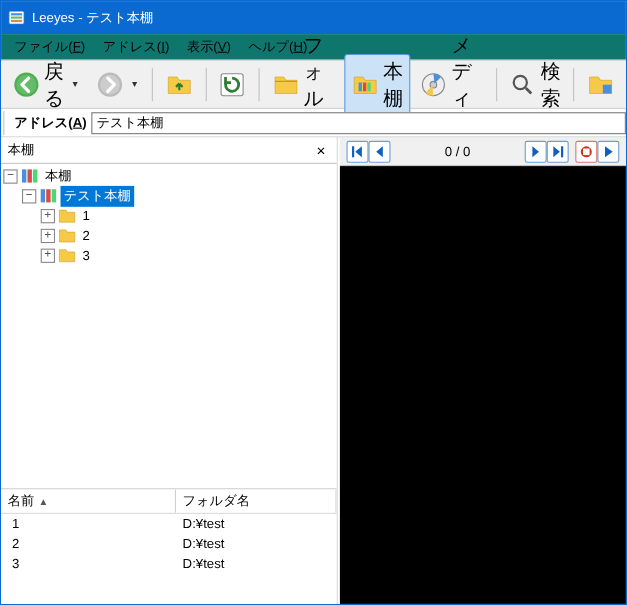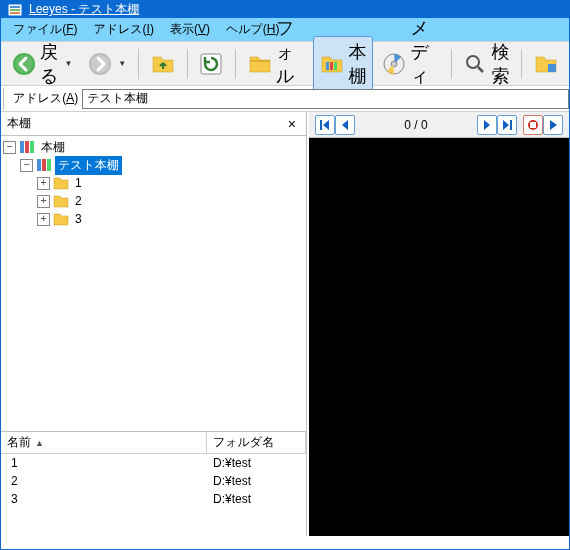--- a/index.html
+++ b/index.html
@@ -1,37 +1,37 @@
 <!DOCTYPE html>
 <html><head>
 <meta charset="utf-8">
 <style>
 * { box-sizing: border-box; margin: 0; padding: 0; font-family: "Yu Gothic UI", "Meiryo", sans-serif; }
 body { width: 570px; height: 550px; overflow: hidden; background: #fff; border: 1px solid #0a6ad1; font-size: 12px; color: #000; }
 
-.titlebar { height: 17px; background: #0a6ad1; color: #fff; display: flex; align-items: center; padding: 0 6px; text-decoration: underline; }
+.titlebar { height: 30px; background: #0a6ad1; color: #fff; display: flex; align-items: center; padding: 0 6px; }
 .titlebar .icon { width: 16px; height: 16px; margin-right: 6px; display: inline-flex; align-items: center; justify-content: center; }
 .titlebar .title { font-size: 12px; }
 
-.menubar { height: 24px; background: #7dd3fc; display: flex; align-items: center; padding: 0 4px; border-bottom: 1px solid #d0d0d0; }
+.menubar { height: 24px; background: #0f766e; display: flex; align-items: center; padding: 0 4px; border-bottom: 1px solid #d0d0d0; }
 .menubar .menu-item { padding: 3px 8px; font-size: 12px; cursor: default; }
 .menubar u { text-decoration: underline; }
 
 .toolbar { height: 44px; background: #f0f0f0; border-bottom: 1px solid #d0d0d0; display: flex; align-items: center; padding: 0 4px; gap: 2px; }
 .toolbar .sep { width: 1px; height: 30px; background: #c0c0c0; margin: 0 3px; }
 .toolbar .tbtn { display: flex; align-items: center; padding: 3px 6px; border: 1px solid transparent; border-radius: 3px; cursor: default; gap: 4px; }
 .toolbar .tbtn.active { border-color: #5a9adb; background: #cce3f7; }
 .toolbar .tlabel { font-size: 18px; }
 .ticon { width: 24px; height: 24px; display: inline-flex; align-items: center; justify-content: center; }
 .ticon svg { width: 24px; height: 24px; }
 .dd { font-size: 8px; padding-left: 2px; color: #333; }
 
 .addrbar { height: 26px; display: flex; align-items: center; border-bottom: 1px solid #d0d0d0; }
 .addrbar .grip { width: 4px; height: 22px; border-left: 1px solid #c0c0c0; border-right: 1px solid #fff; margin: 0 2px; }
-.addrbar .lbl { padding: 0 4px; font-size: 12px; }
+.addrbar .lbl { padding: 0 4px; font-size: 12px; font-weight: bold; }
 .addrbar input { flex: 1; height: 20px; border: 1px solid #7a7a7a; padding: 0 4px; font-size: 12px; font-family: inherit; }
 
 .body { display: flex; height: calc(550px - 30px - 24px - 44px - 26px - 2px); }
 .left { width: 306px; display: flex; flex-direction: column; border-right: 1px solid #c0c0c0; }
 .right { flex: 1; display: flex; flex-direction: column; border-left: 2px solid #fff; }
 
 .panel-head { height: 24px; background: #fff; display: flex; align-items: center; padding: 0 6px; border-bottom: 1px solid #c0c0c0; }
 .panel-head .ptitle { flex: 1; font-size: 12px; }
 .panel-head .close { font-size: 14px; cursor: default; padding: 0 4px; font-family: Arial; }
 
@@ -45,21 +45,21 @@
 .tree .sp { display:inline-block; width:17px; }
 .tree .nicon { width:16px; height:16px; margin-right:3px; display:inline-flex; align-items:center; justify-content:center; }
 .tree .label { padding: 1px 3px; }
 .tree .label.sel { background: #0078d7; color: #fff; }
 
 .list { height: 104px; overflow: auto; background:#fff; }
 .list .head { display:flex; height:22px; border-bottom:1px solid #d0d0d0; }
 .list .head .col { border-right:1px solid #d0d0d0; padding:3px 6px; font-size:12px; display:flex; align-items:center; background:#fff; }
 .list .row { display:flex; height:18px; align-items:center; }
 .list .row .cell { padding:0 6px; font-size:12px; display:flex; align-items:center; gap:4px; }
-.col1 { width:206px;text-align:center; } .col2 { flex:1; }
+.col1 { width:159px;text-align:center; } .col2 { flex:1; }
 .sort-arrow { font-size:9px; margin-left:4px; color:#555; }
 
 .viewer-bar { height:26px; background:#f0f0f0; border-bottom:1px solid #c0c0c0; display:flex; align-items:center; padding: 0 6px; gap:0; }
 .viewer-bar .vbtn { width:20px; height:20px; border:1px solid #8aa; border-radius:2px; display:inline-flex; align-items:center; justify-content:center; background:#fff; cursor:default; }
 .viewer-bar .vbtn.blue { color:#1060c0; border-color:#6a9fd4; }
 .viewer-bar .vbtn.red { color:#d03020; border-color:#d47a6a; background:#fff; }
 .viewer-bar .spacer { flex:1; text-align:center; font-size:12px; }
 .viewer { flex:1; background:#000; }
 
 .folder-svg { fill:#f7c948; stroke:#c79a1a; stroke-width:0.5; }

